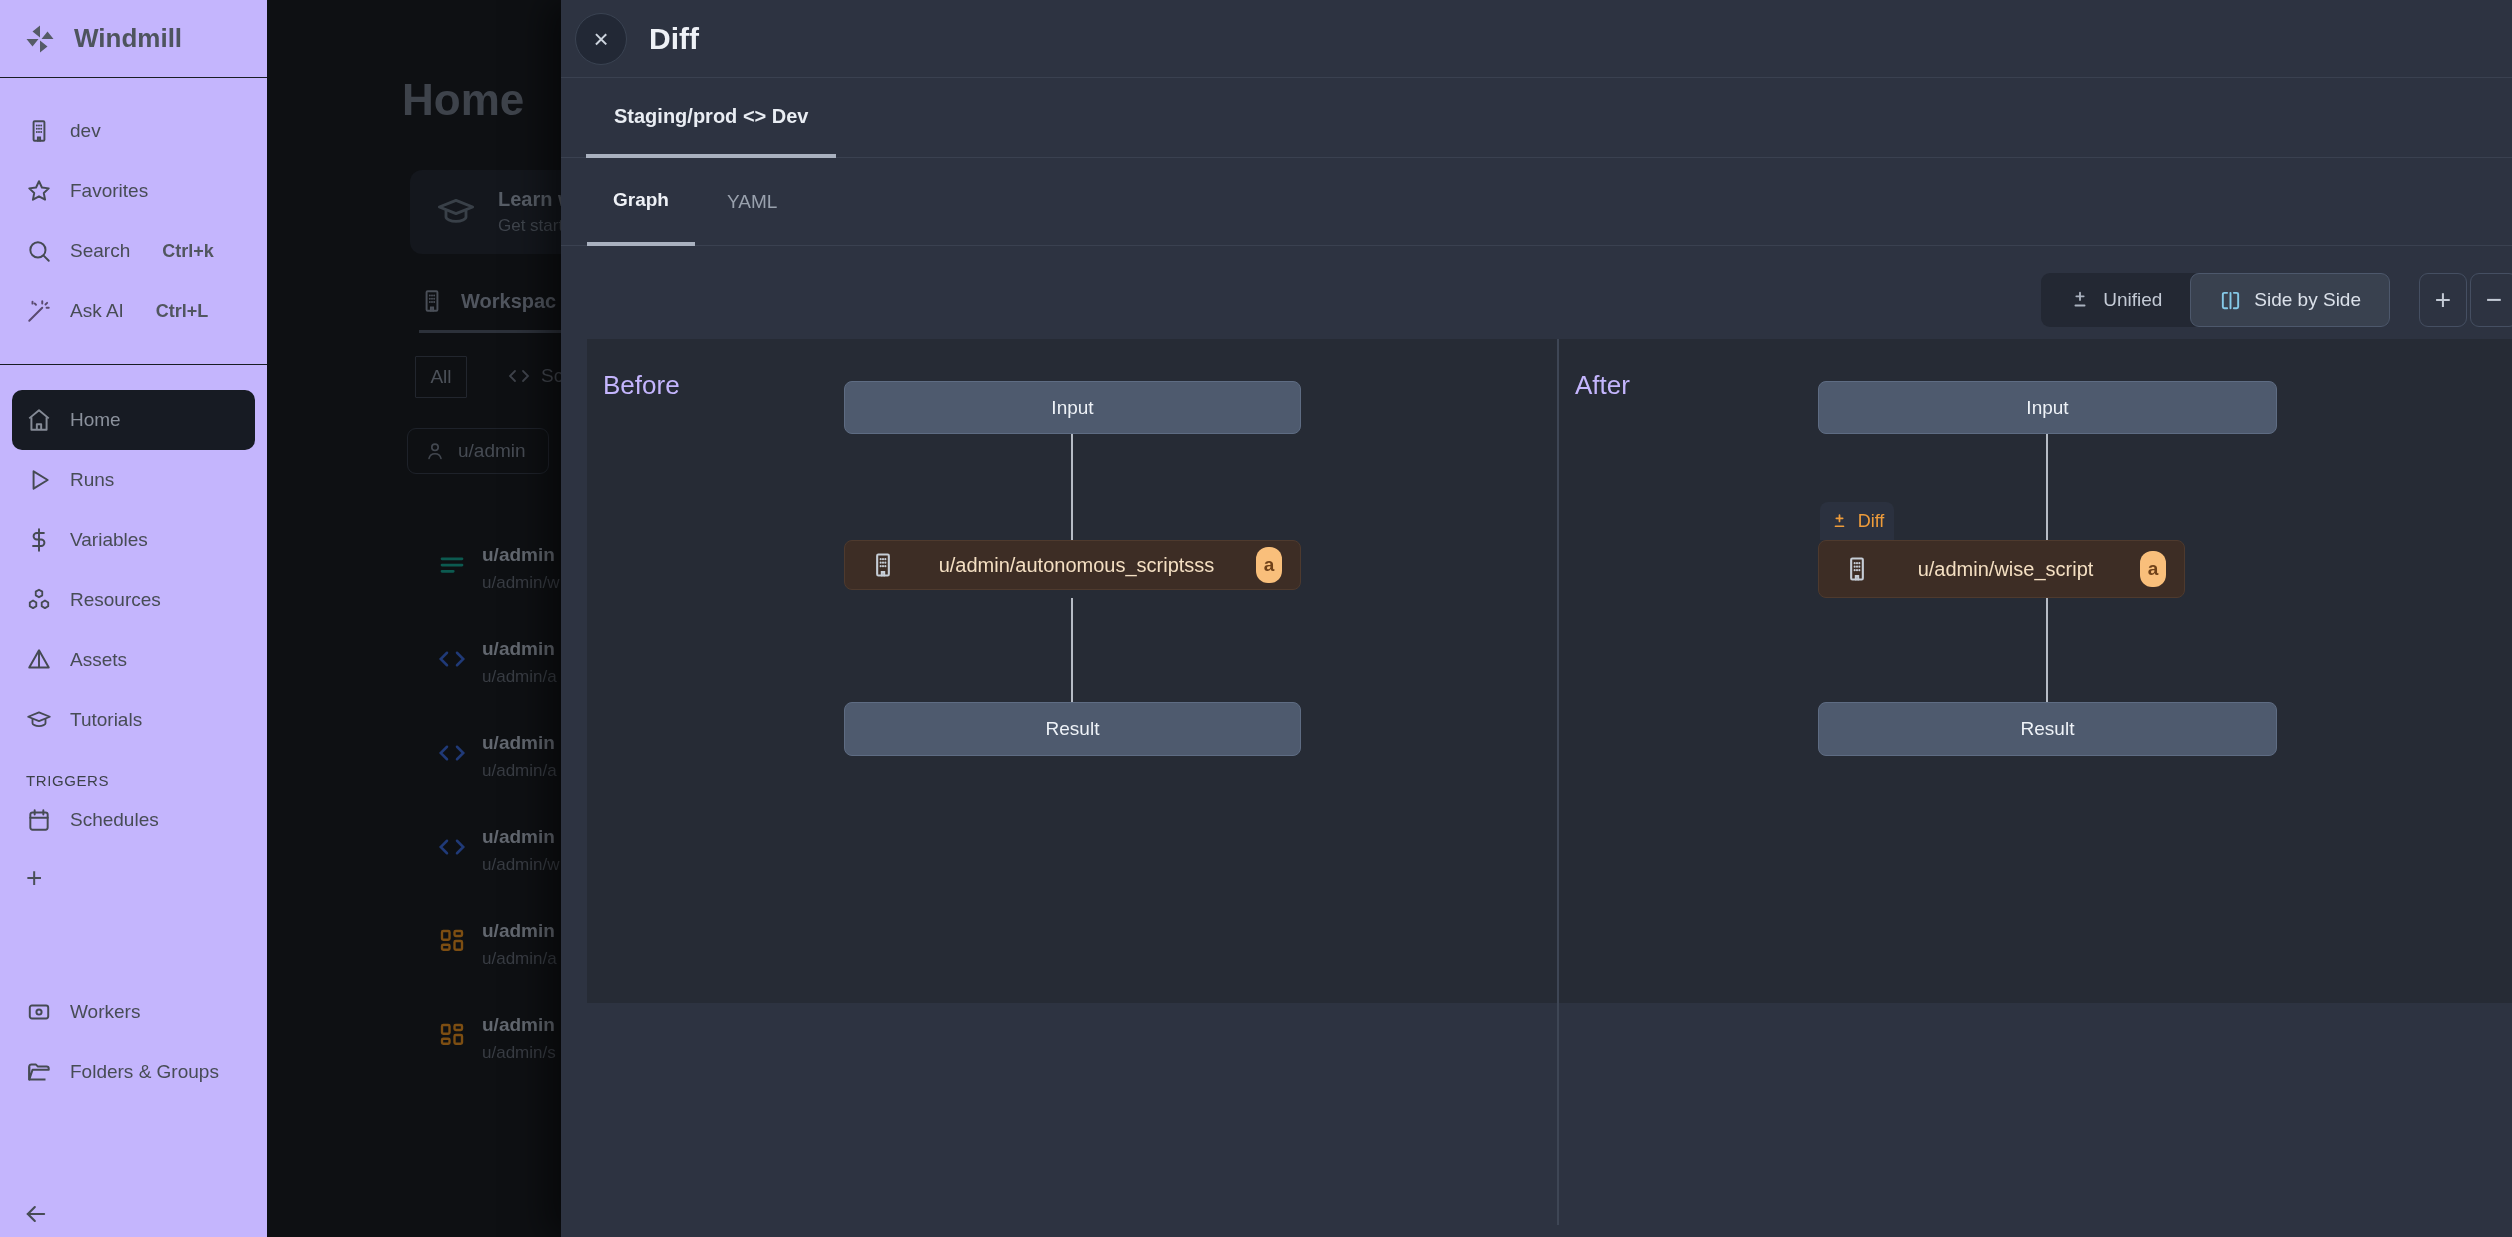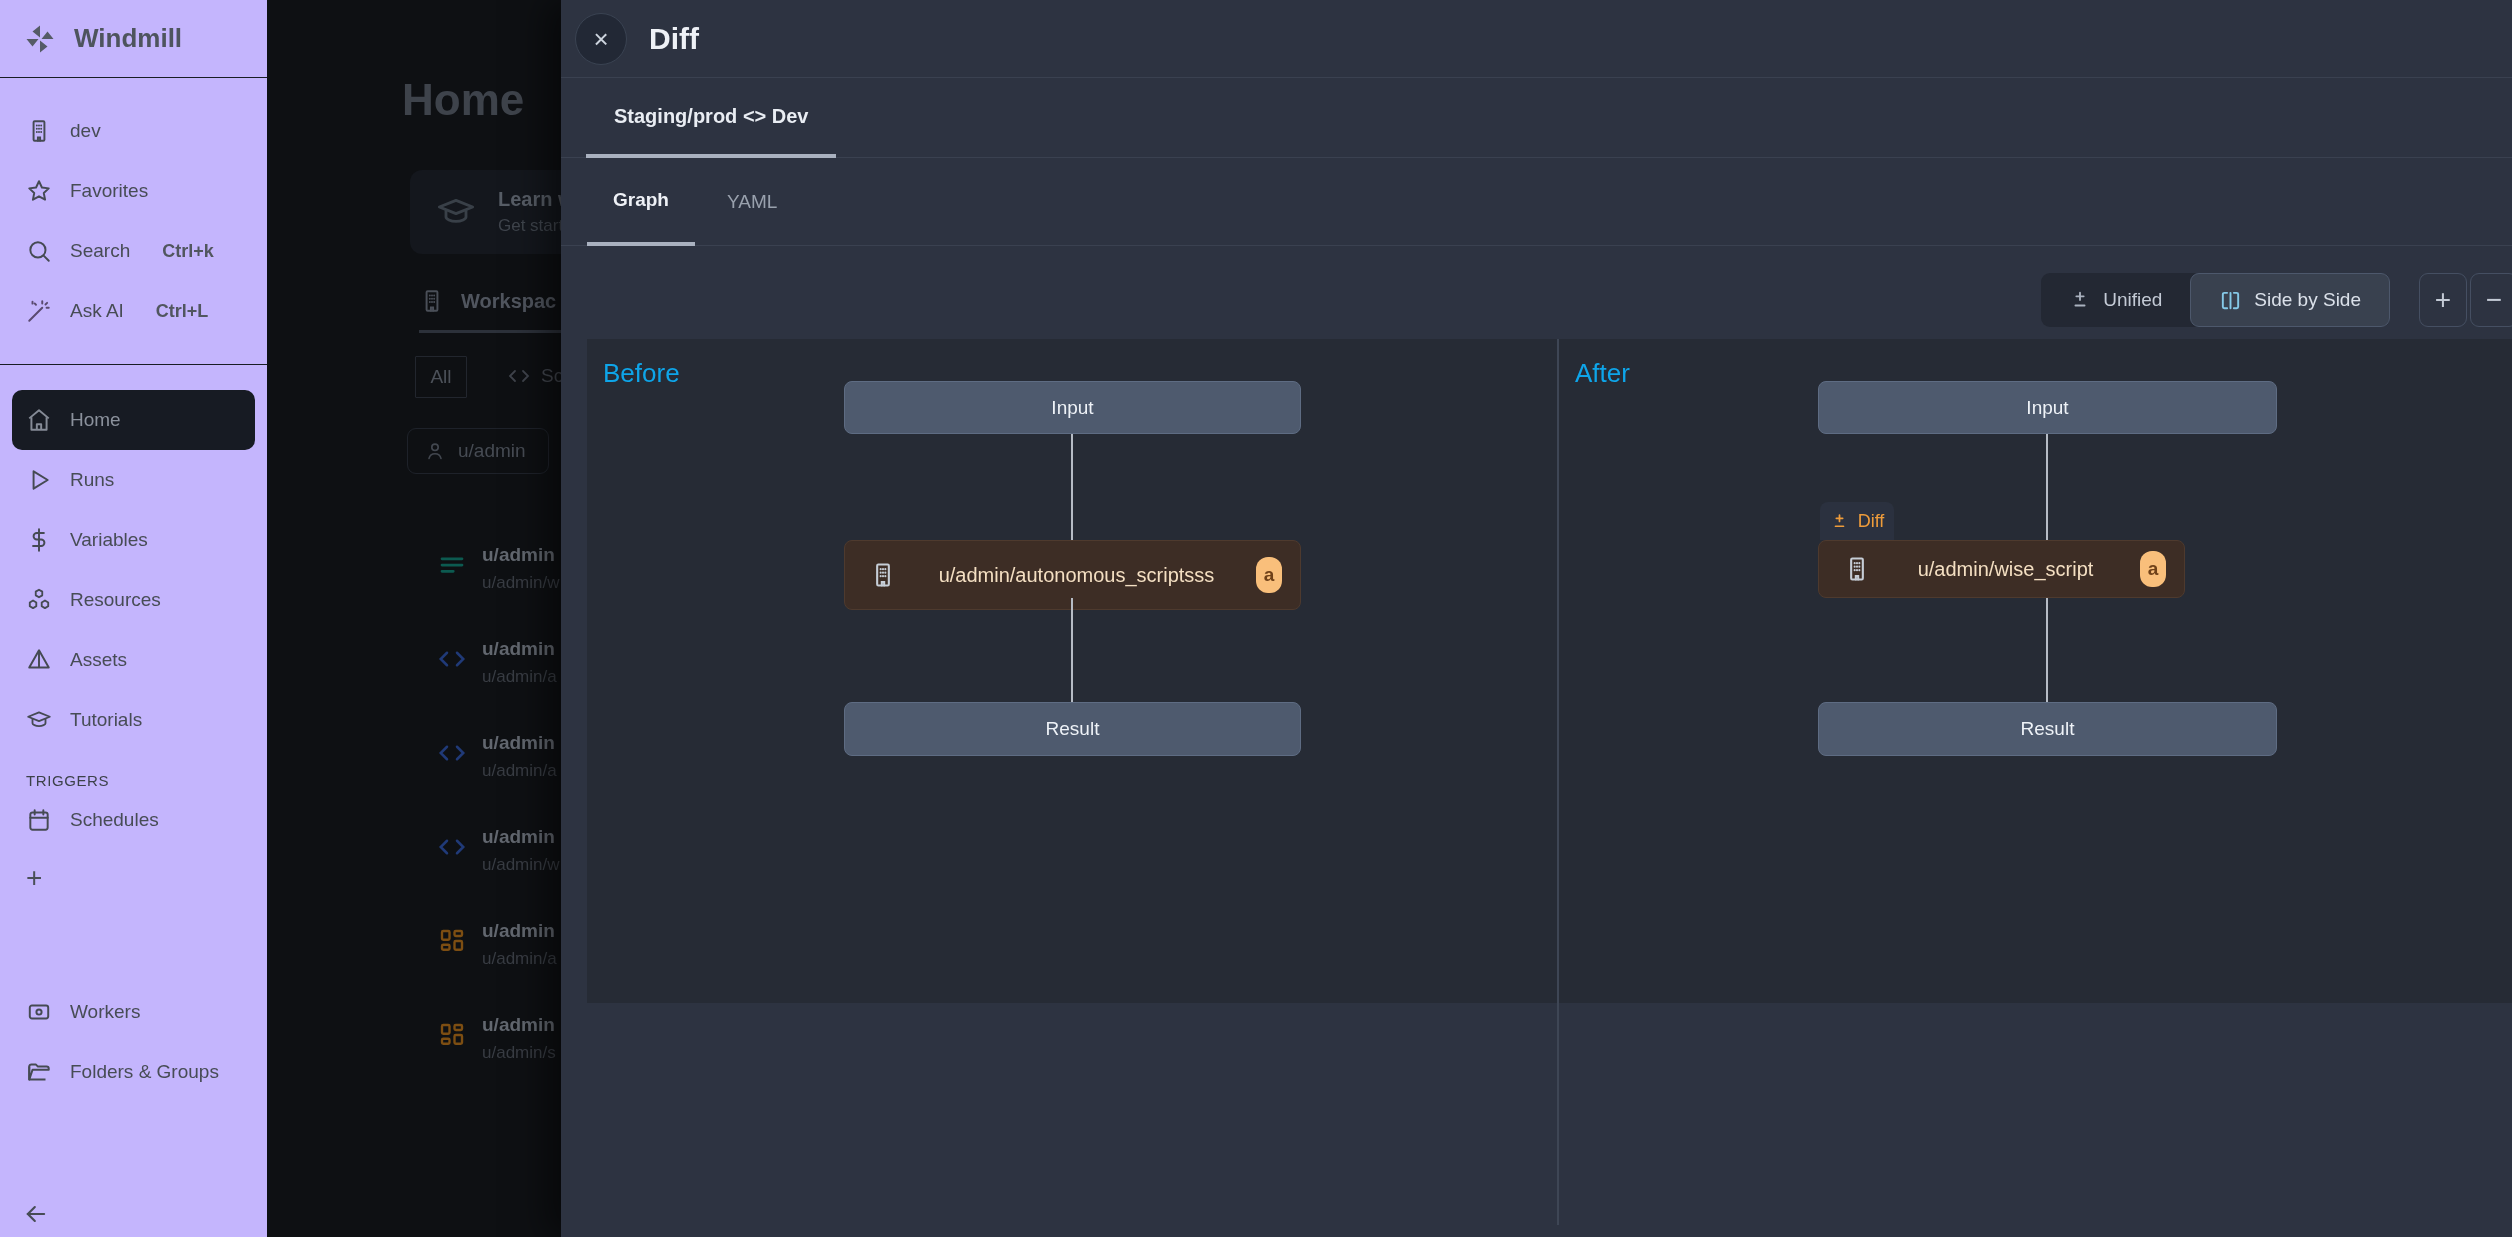--- a/index.html
+++ b/index.html
@@ -82,21 +82,21 @@
   .seg-unified .icon{width:22px;height:22px;color:#aab2bf;}
   .seg-side{background:#39414f;border:1px solid #4d586c;border-radius:9px;color:#dbe1ea;}
   .seg-side .icon{width:23px;height:23px;color:#85c9e8;}
   .zoom-btn{width:48px;height:54px;border:1px solid #454f62;border-radius:9px;background:#2d3341;color:#c3cad5;
             font-size:28px;display:flex;align-items:center;justify-content:center;box-sizing:border-box;cursor:pointer;}
   .zoom-btn.plus{margin-left:29px;}
   .zoom-btn.minus{margin-left:3px;}
 
   .graph-panel{position:absolute;left:26px;top:339px;right:0;height:664px;background:#262b35;}
   .v-divider{position:absolute;left:996px;top:339px;width:2px;height:886px;background:#3e4655;}
-  .pane-label{position:absolute;top:358px;font-size:26px;color:#0ea5e9;}
+  .pane-label{position:absolute;top:370px;font-size:26px;color:#c4b5fd;}
   .pane-label.before{left:42px;}
   .pane-label.after{left:1014px;}
 
   .io-node{position:absolute;background:#4e5a6e;border:1px solid #5e6c83;border-radius:8px;color:#eef2f7;
            font-size:19px;display:flex;align-items:center;justify-content:center;box-sizing:border-box;cursor:pointer;}
   .script-node{position:absolute;background:#3d2d25;border:1px solid #4e3a2e;border-radius:8px;color:#f4dfc2;
                font-size:20px;display:flex;align-items:center;padding:0 18px;box-sizing:border-box;cursor:pointer;}
   .script-node .icon{width:28px;height:28px;color:#c6cdd6;margin-left:6px;}
   .script-label{flex:1;text-align:center;white-space:nowrap;}
   .lang-badge{width:26px;height:36px;border-radius:12px;background:#f9bf7b;color:#6f4119;font-size:19px;font-weight:700;
@@ -448,21 +448,21 @@
     <div class="graph-panel"></div>
     <div class="v-divider"></div>
 
     <div class="pane-label before">Before</div>
 
     <div class="io-node" style="left:283px;top:381px;width:457px;height:53px;">
       <span>Input</span>
     </div>
     <div class="connector" style="left:510px;top:434px;height:106px;"></div>
 
-    <div class="script-node" style="left:283px;top:540px;width:457px;height:70px;">
+    <div class="script-node" style="left:283px;top:540px;width:457px;height:50px;">
       <span class="icon">
         <svg viewBox="0 0 24 24" fill="none" stroke="currentColor" stroke-width="1.8" stroke-linecap="round">
             <rect x="7" y="3" width="10" height="18" rx="1"></rect>
             <path d="M10 7h.01M12 7h.01M14 7h.01M10 10h.01M12 10h.01M14 10h.01M10 13h.01M12 13h.01M14 13h.01M11 21v-3h2v3"></path>
           </svg>
       </span>
       <span class="script-label">u/admin/autonomous_scriptsss</span>
       <span class="lang-badge">a</span>
     </div>
     <div class="connector" style="left:510px;top:598px;height:104px;"></div>

